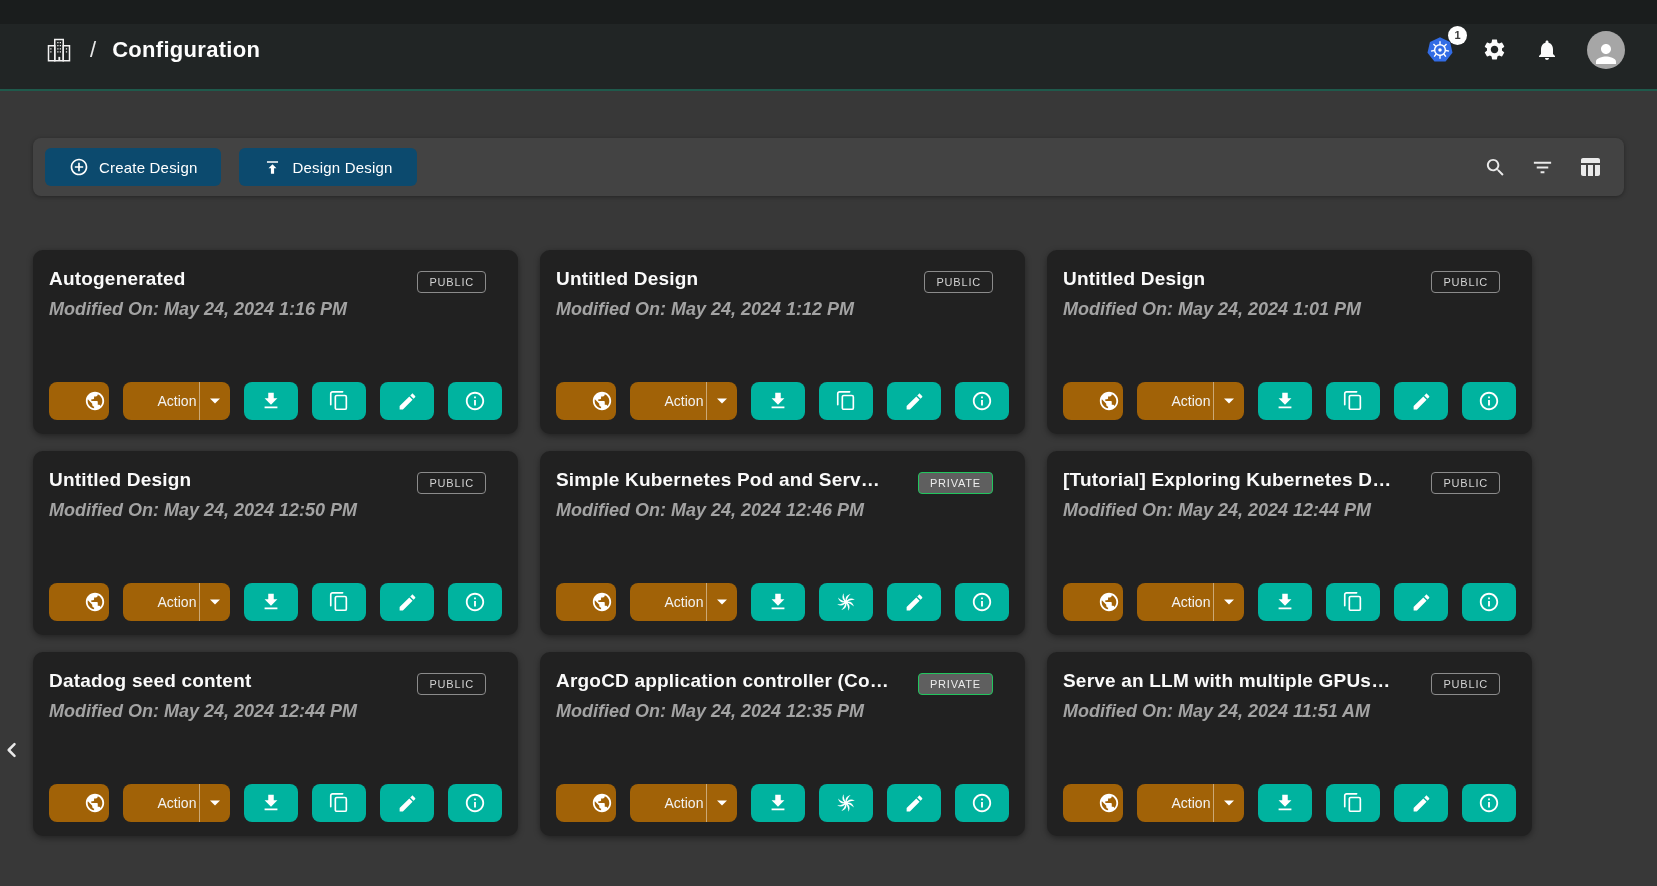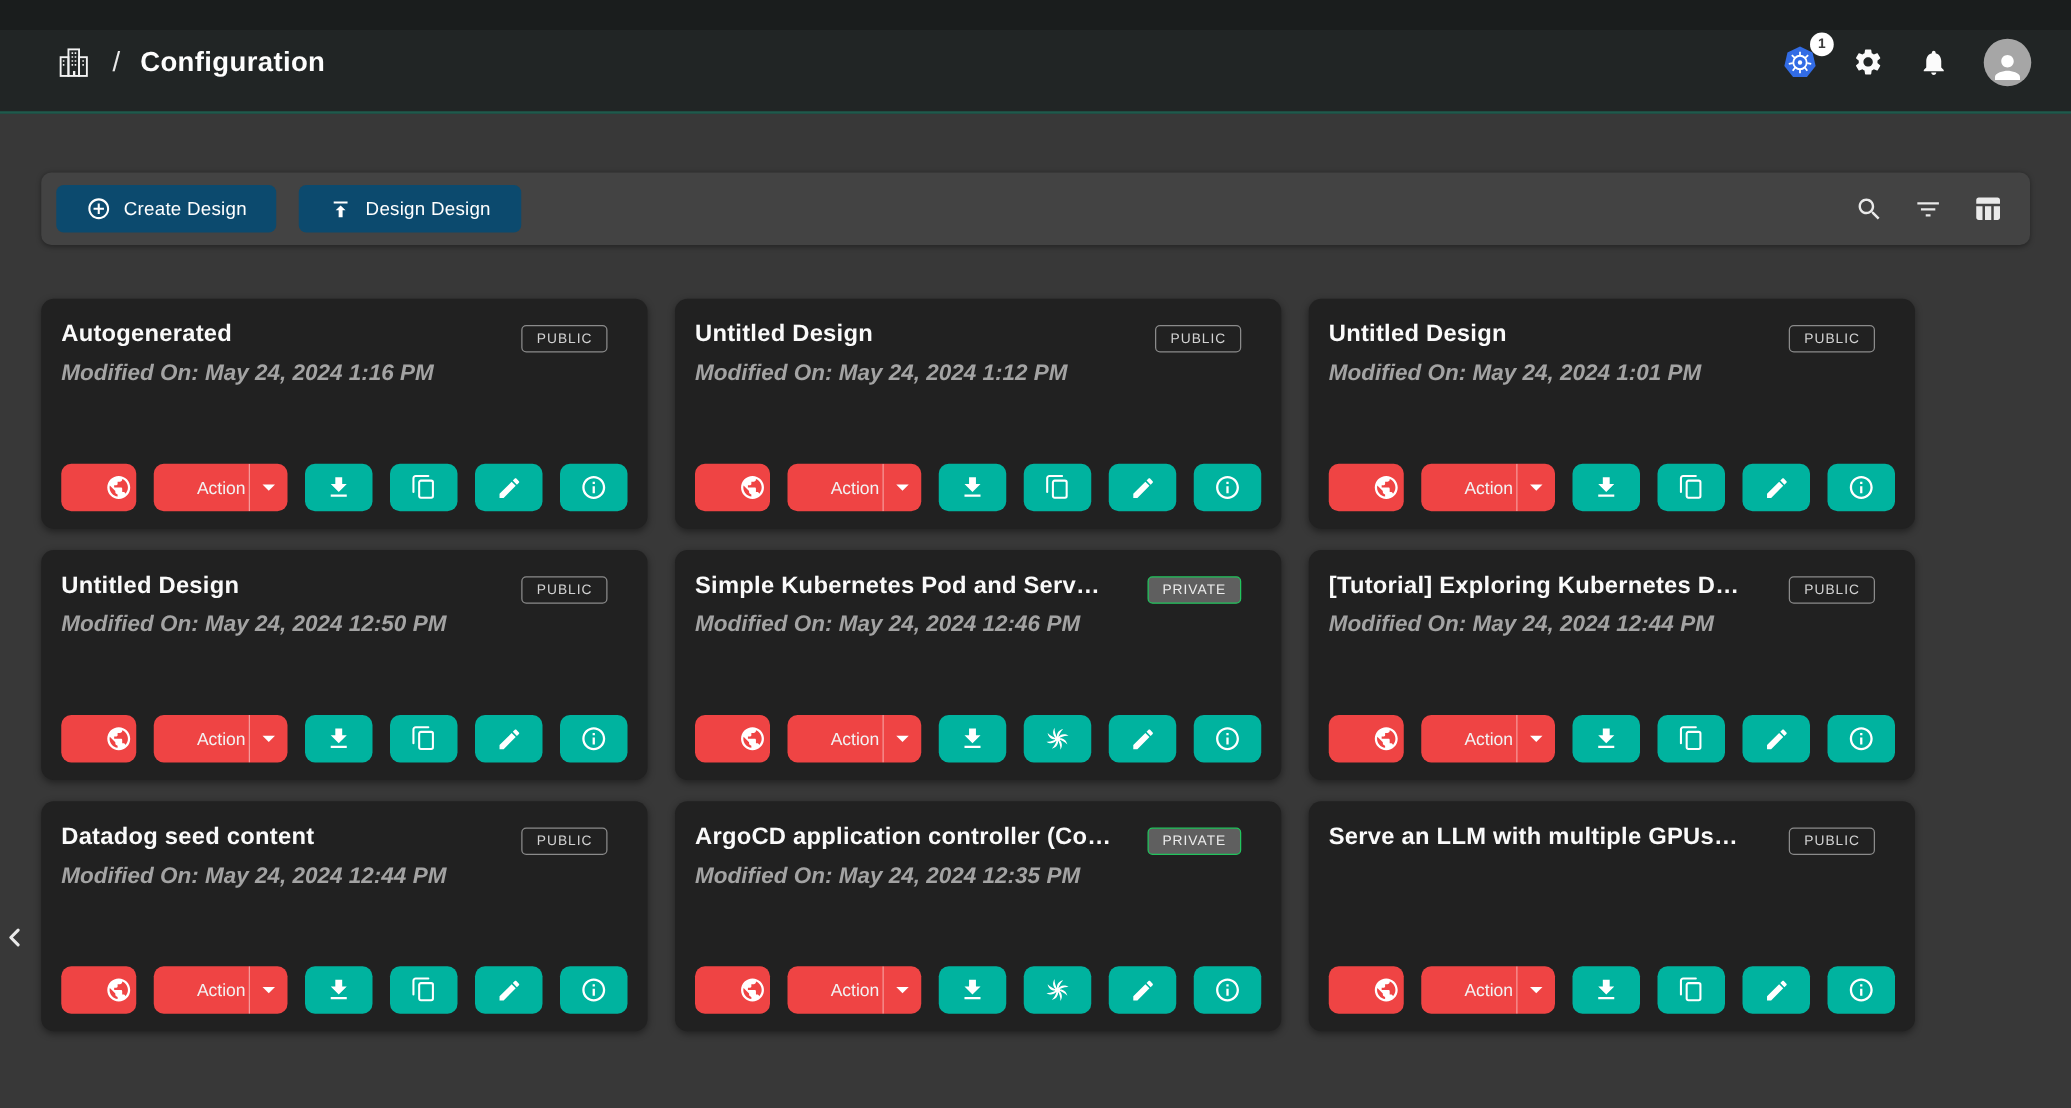--- a/index.html
+++ b/index.html
@@ -43,21 +43,21 @@
   .toolbar-left { display:flex; align-items:center; gap:18px; }
   .btn-teal {
     height:38px; background:#0c4a6e; color:#fff; border:none; border-radius:6px;
     font-family:inherit; font-size:15px; display:inline-flex; align-items:center;
     gap:10px; padding:0 24px; cursor:pointer; letter-spacing:.2px;
   }
   .toolbar-right { display:flex; align-items:center; gap:12px; }
   .icon-btn { background:none; border:none; padding:6px; cursor:pointer; display:flex; }
   
   .grid {
-    margin:43px 0 0 33px; width:1499px;
+    margin:54px 0 0 33px; width:1499px;
     display:grid; grid-template-columns:repeat(3,485px); gap:17px 22px;
   }
   .card {
     position:relative; height:184px; background:#212121; border-radius:10px;
     padding:18px 16px; box-shadow:0 2px 6px rgba(0,0,0,.4);
   }
   .card-title {
     color:#fafafa; font-size:19px; font-weight:600; letter-spacing:.2px;
     max-width:368px; white-space:nowrap; overflow:hidden;
   }
@@ -71,21 +71,21 @@
     margin-top:9px; color:#a3a3a3; font-size:18px; font-style:italic; font-weight:600;
   }
   .card-actions {
     position:absolute; left:16px; right:16px; bottom:14px;
     display:flex; justify-content:space-between; align-items:center;
   }
   .cbtn {
     height:38px; border:none; border-radius:8px; padding:0; cursor:pointer;
     display:flex; align-items:center; justify-content:center;
   }
-  .cbtn-gray { background:#ef4444;padding-left:32px; }
+  .cbtn-gray { background:#a16207;padding-left:32px; }
   .cbtn-teal { background:#00B39F; width:54px; }
   .globe-btn { width:60px; }
   .action-btn { width:107px; overflow:hidden; }
   .action-label { flex:1; color:#f2f2f2; font-size:14px; text-align:center; }
   .action-divider { width:1px; align-self:stretch; background:rgba(255,255,255,.45); }
   .action-caret { width:30px; display:flex; align-items:center; justify-content:center; }
   
   .drawer-toggle {
     position:absolute; left:0; top:733px; width:26px; height:34px;
     background:none; border:none; cursor:pointer; display:flex; align-items:center;
@@ -547,20 +547,21 @@
         <svg width="22" height="22" viewBox="0 0 24 24" fill="#fff">
           <path d="M11 7h2v2h-2zm0 4h2v6h-2zm1-9C6.48 2 2 6.48 2 12s4.48 10 10 10 10-4.48 10-10S17.52 2 12 2zm0 18c-4.41 0-8-3.59-8-8s3.59-8 8-8 8 3.59 8 8-3.59 8-8 8z"></path>
         </svg>
       </button>
     </div>
   </section>
 
   <section class="card">
     <div class="card-title">Serve an LLM with multiple GPUs…</div>
     <span class="badge badge-outline">PUBLIC</span>
+    <div class="card-modified">Modified On: May 24, 2024 11:51 AM</div>
     <div class="card-actions">
       <button class="cbtn cbtn-gray globe-btn">
         <svg width="22" height="22" viewBox="0 0 24 24" fill="#fff">
           <path d="M12 2C6.48 2 2 6.48 2 12s4.48 10 10 10 10-4.48 10-10S17.52 2 12 2zm-1 17.93c-3.95-.49-7-3.85-7-7.93 0-.62.08-1.21.21-1.79L9 15v1c0 1.1.9 2 2 2v1.93zm6.9-2.54c-.26-.81-1-1.39-1.9-1.39h-1v-3c0-.55-.45-1-1-1H8v-2h2c.55 0 1-.45 1-1V7h2c1.1 0 2-.9 2-2v-.41c2.93 1.19 5 4.06 5 7.41 0 2.08-.8 3.97-2.1 5.39z"></path>
         </svg>
       </button>
       <button class="cbtn cbtn-gray action-btn">
         <span class="action-label">Action</span>
         <span class="action-divider"></span>
         <span class="action-caret">

